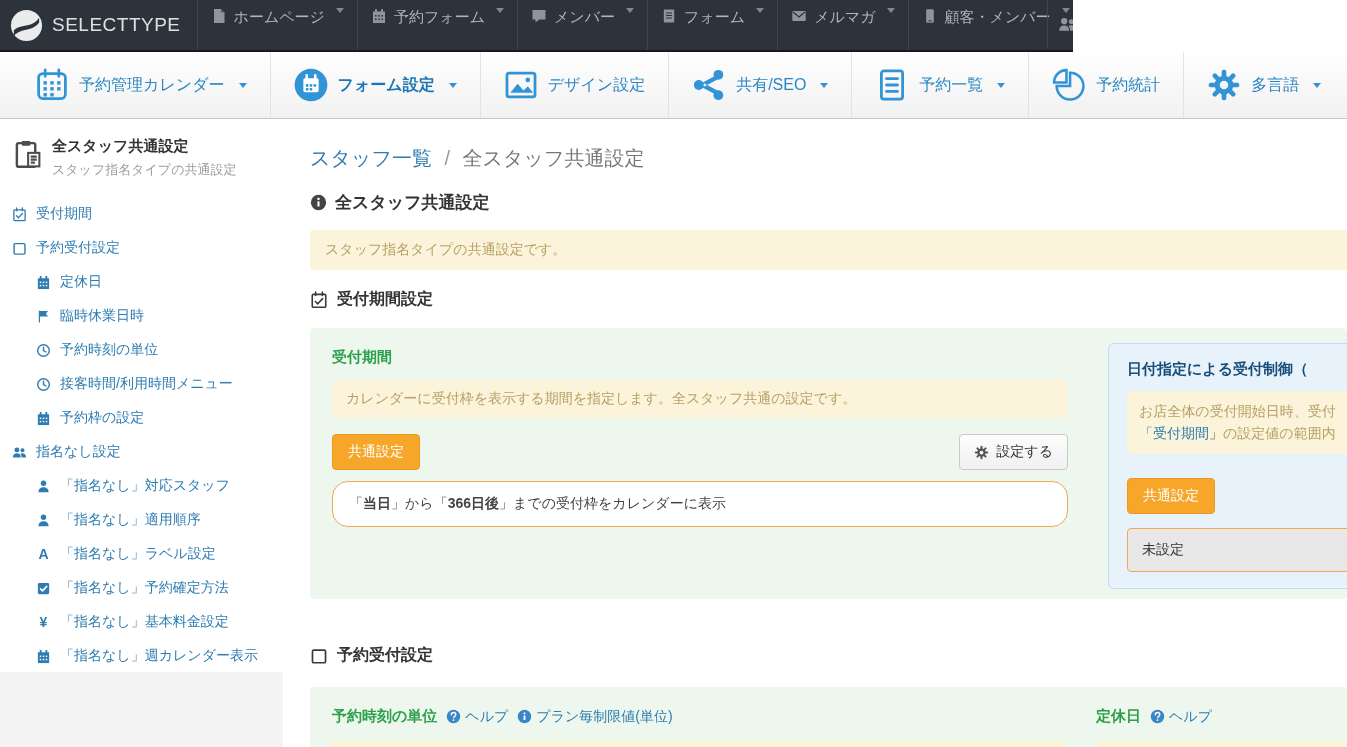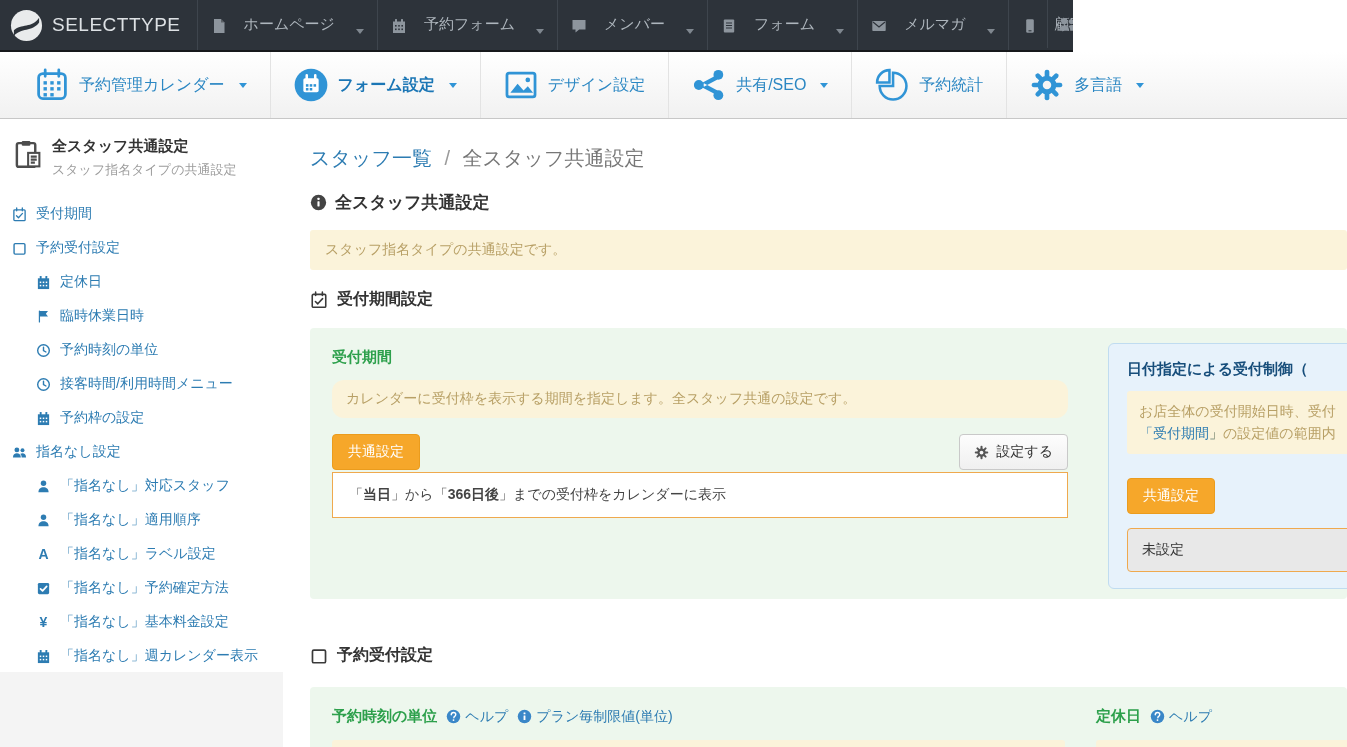--- a/index.html
+++ b/index.html
@@ -5,21 +5,21 @@
   * { box-sizing: border-box; margin: 0; padding: 0; }
   html,body { width:1347px; height:747px; overflow:hidden; }
   body { font-family:"Liberation Sans","DejaVu Sans",sans-serif; background:#fff; position:relative; color:#333; }
   .ic { display:inline-block; vertical-align:middle; flex:none; }
 
   
   .navbar { position:absolute; left:0; top:0; width:1073px; height:52px; background:#2d333a;
             border-bottom:2px solid #17191c; display:flex; align-items:stretch; overflow:hidden; white-space:nowrap; }
   .brand { display:flex; align-items:center; gap:9px; padding:0 16px 0 10px; }
   .brand-text { color:#dde1e4; font-size:19px; letter-spacing:.5px; }
-  .nav-item { display:flex; align-items:flex-end; gap:17px; padding:16px 13px; border-left:1px solid #3e454d;
+  .nav-item { display:flex; align-items:flex-start; gap:7px; padding:8px 13px; border-left:1px solid #3e454d;
               color:#aeb6bd; font-size:15px; cursor:pointer; }
   .nav-item .ic { width:16px; height:16px; color:#8d959d; --hole:#2d333a; }
   .caret { width:0; height:0; border-left:4.5px solid transparent; border-right:4.5px solid transparent;
            border-top:5.5px solid #7f878f; margin-left:4px; display:inline-block; }
   .nav-partial { position:absolute; right:-14px; top:0; bottom:2px; display:flex; align-items:center;
                  padding:0 10px; border-left:1px solid #3e454d; }
   .nav-partial .ic { width:19px; height:19px; color:#8d959d; }
 
   
   .toolbar { position:absolute; left:0; top:52px; width:1347px; height:67px;
@@ -55,28 +55,28 @@
   .page-title .ic { width:17px; height:17px; color:#444; }
   .notice { margin-top:16px; background:#fbf3da; color:#b8a066; font-size:14px; padding:11px 15px; border-radius:3px; }
   .sec-head { margin-top:19px; font-size:16px; font-weight:bold; color:#333; display:flex; align-items:center; gap:9px; }
   .sec-head .ic { width:18px; height:18px; color:#3a3a3a; }
 
   .panel-green { position:relative; margin-top:18px; width:100%; background:#edf7ed; border-radius:4px; padding:20px 0 0 22px; }
   .panel-green.top { height:271px; }
   .panel-green.bottom { margin-top:21px; height:200px; display:flex; padding-right:0; }
   .col-left { width:736px; flex:none; }
   .green-label { color:#2da04c; font-weight:bold; font-size:15px; }
-  .note { margin-top:13px; background:#fbf3da; color:#b8a066; font-size:14px; padding:10px 14px; border-radius:12px; }
+  .note { margin-top:13px; background:#fbf3da; color:#b8a066; font-size:14px; padding:10px 14px; border-radius:5px; }
   .btn-row { margin-top:16px; display:flex; justify-content:space-between; align-items:center; }
   .btn-orange { background:#f6a72a; color:#fff; font-size:14px; padding:8px 15px; border:1px solid #eb9c1d;
                 border-radius:4px; cursor:pointer; display:inline-block; }
   .btn-gray { background:linear-gradient(#fdfdfd,#f0f0f0); border:1px solid #c9c9c9; border-radius:4px;
               color:#333; font-size:14px; padding:8px 14px; cursor:pointer; display:flex; align-items:center; gap:7px; }
   .btn-gray .ic { width:15px; height:15px; color:#555; --hole:#f6f6f6; }
-  .value-box { margin-top:2px; background:#fff; border:1px solid #efa94e; border-radius:0;
+  .value-box { margin-top:11px; background:#fff; border:1px solid #efa94e; border-radius:16px;
                padding:13px 16px; font-size:14px; color:#444; }
 
   .side-panel { position:absolute; left:798px; top:15px; width:430px; background:#e7f2fb;
                 border:1px solid #c0dcf0; border-radius:6px; padding:16px 18px; }
   .sp-title { color:#174e7b; font-weight:bold; font-size:15px; }
   .sp-note { margin-top:12px; background:#fbf3da; color:#b8a066; font-size:14px; padding:9px 12px;
              border-radius:3px; line-height:1.6; white-space:nowrap; }
   .sp-link { color:#2d7cb2; }
   .sp-btn { margin-top:24px; }
   .sp-value { margin-top:14px; background:#e8e8e8; border:1px solid #efa94e; border-radius:4px;
@@ -343,20 +343,27 @@
     <svg class="ic">
         <use href="#sym-image"></use>
       </svg>
     <span>デザイン設定</span>
   </div>
   <div class="tool-item">
     <svg class="ic">
         <use href="#sym-share"></use>
       </svg>
     <span>共有/SEO</span>
+    <span class="caret"></span>
+  </div>
+  <div class="tool-item">
+    <svg class="ic">
+        <use href="#sym-doc-outline"></use>
+      </svg>
+    <span>予約一覧</span>
     <span class="caret"></span>
   </div>
   <div class="tool-item">
     <svg class="ic">
         <use href="#sym-pie"></use>
       </svg>
     <span>予約統計</span>
   </div>
   <div class="tool-item" style="border-right:none">
     <svg class="ic">

